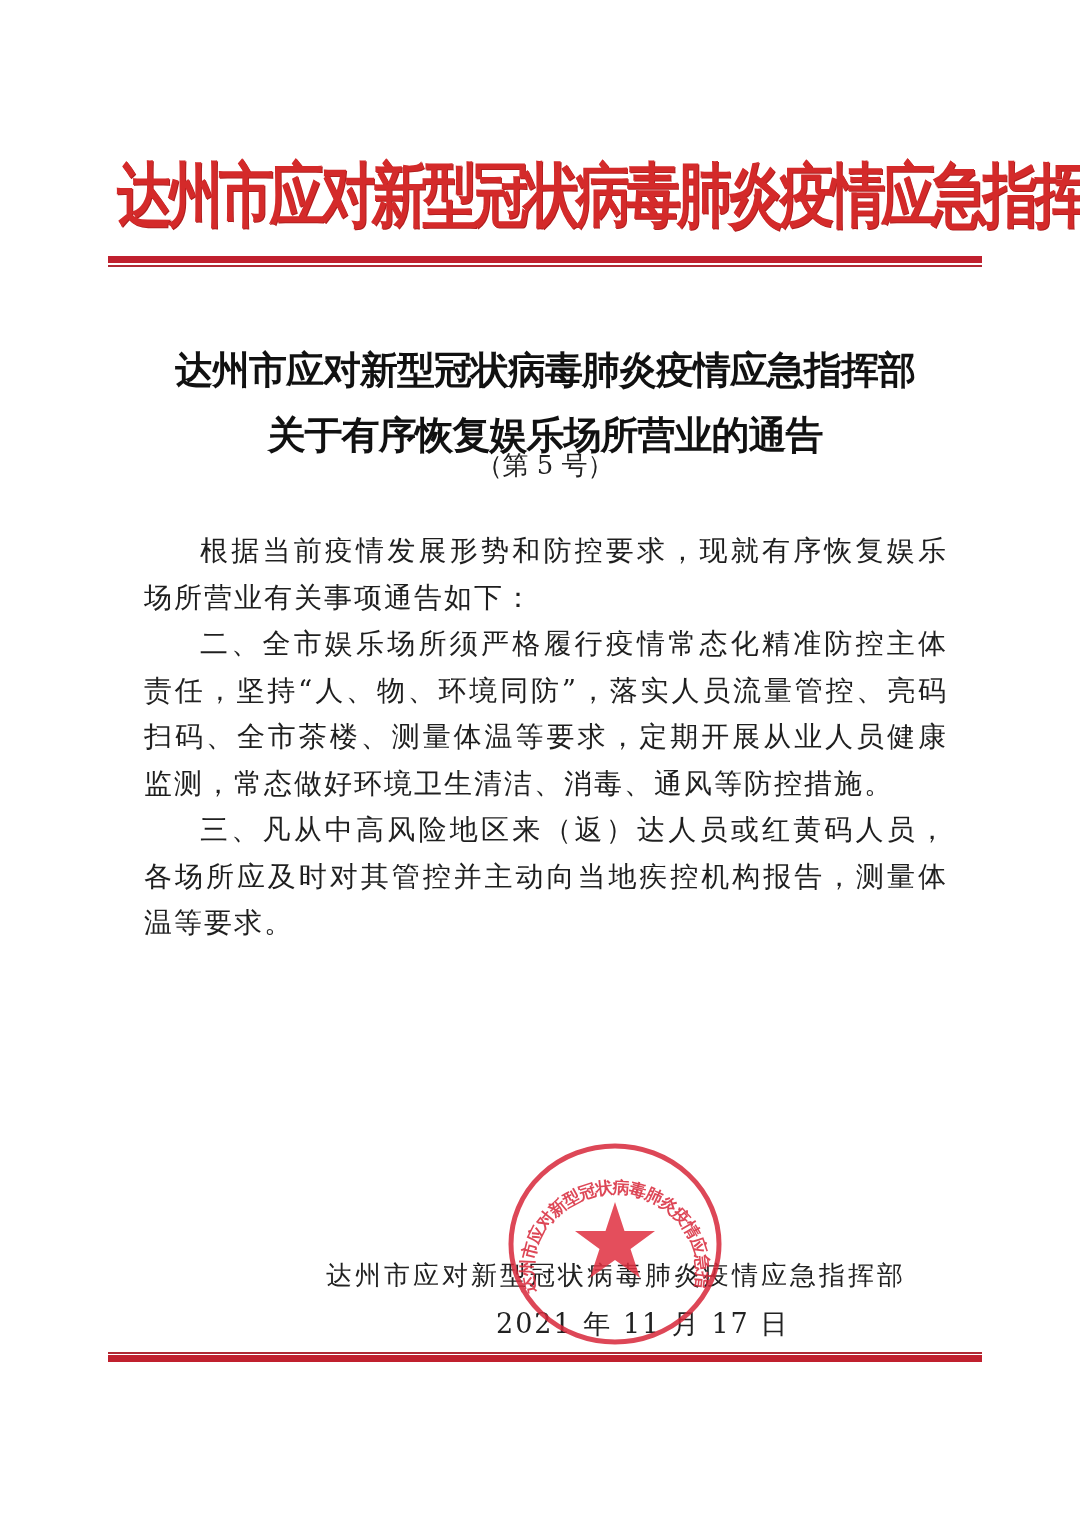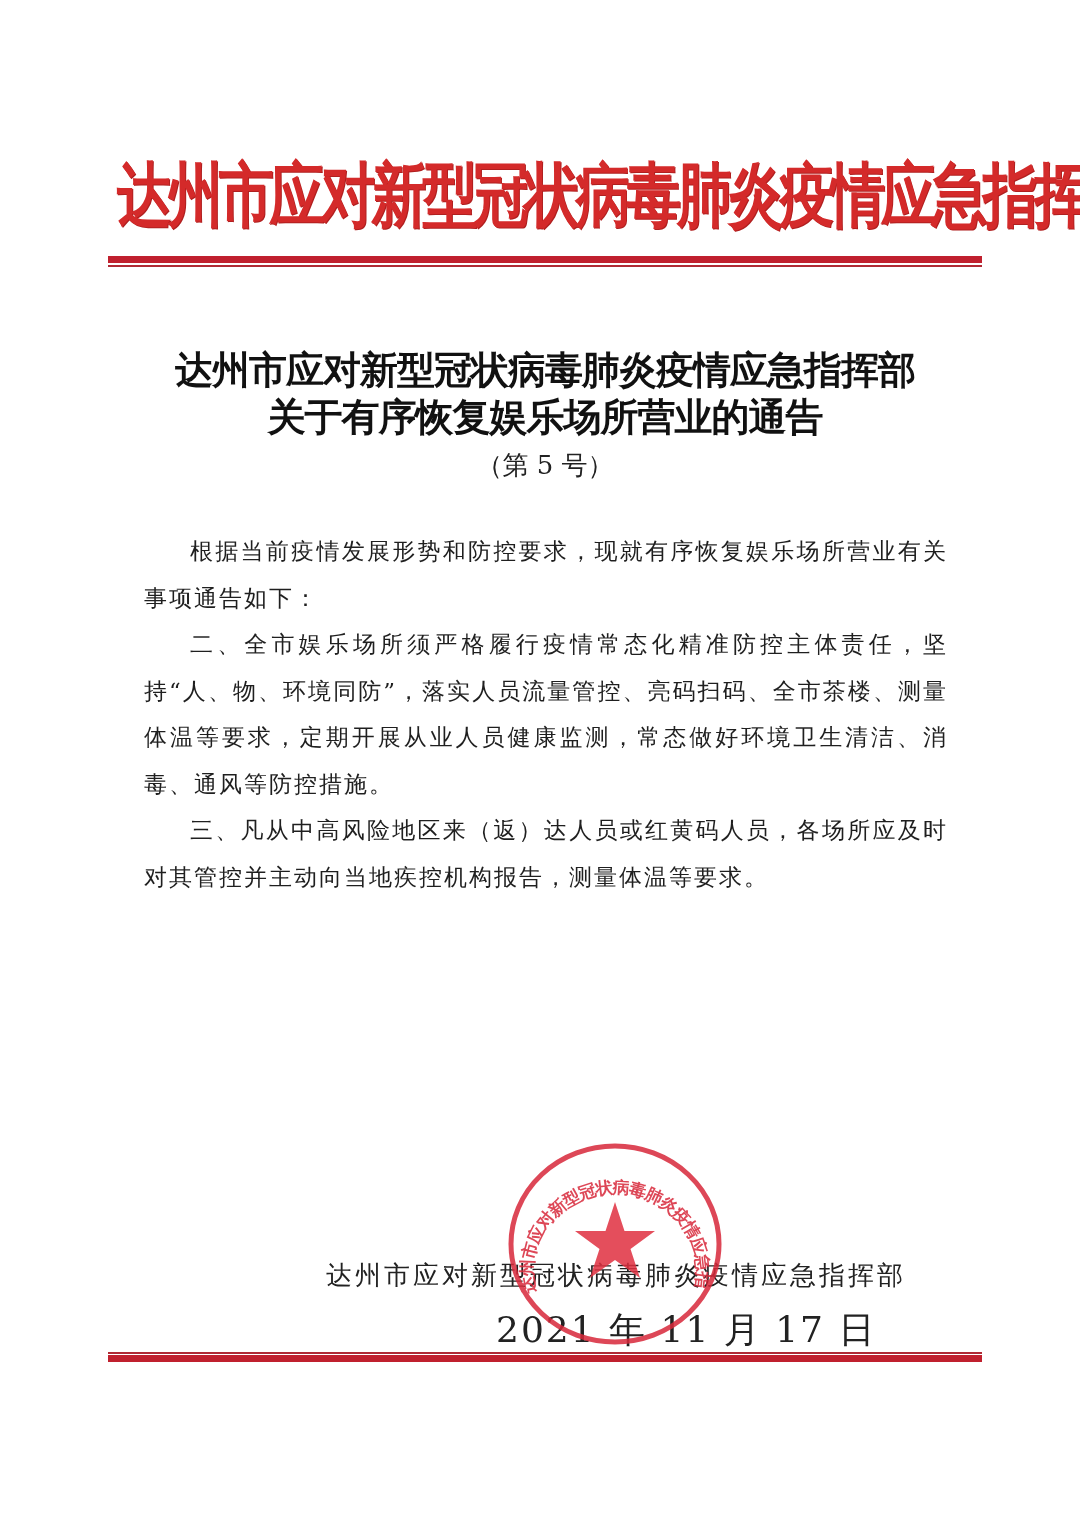--- a/index.html
+++ b/index.html
@@ -59,37 +59,37 @@
       width: 874px;
       text-align: center;
       font-family: "DejaVu Sans", "Liberation Sans", sans-serif;
       font-weight: bold;
       font-size: 38px;
       color: #111111;
       white-space: nowrap;
       letter-spacing: -1px;
     }
     .title-line1 { top: 345px; }
-    .title-line2 { top: 392px; }
+    .title-line2 { top: 410px; }
     .issue-no {
       position: absolute;
       top: 448px;
       left: 108px;
       width: 874px;
       text-align: center;
       font-size: 26px;
       color: #222222;
     }
     
     .body-text {
       position: absolute;
       left: 144px;
       width: 804px;
       top: 528px;
-      font-size: 23px;
+      font-size: 28px;
       line-height: 46.5px;
       color: #1f1f1f;
       text-align: justify;
       text-align-last: left;
     }
     .body-text p {
       margin: 0;
       text-indent: 2em;
       letter-spacing: 2px;
     }
@@ -101,21 +101,21 @@
       font-size: 26px;
       color: #222222;
       white-space: nowrap;
       letter-spacing: 3px;
       z-index: 1;
     }
     .signature-date {
       position: absolute;
       top: 1306px;
       left: 496px;
-      font-size: 36px;
+      font-size: 27px;
       color: #222222;
       white-space: nowrap;
       letter-spacing: 2px;
       z-index: 1;
     }
     
     .seal {
       position: absolute;
       left: 506px;
       top: 1142px;

